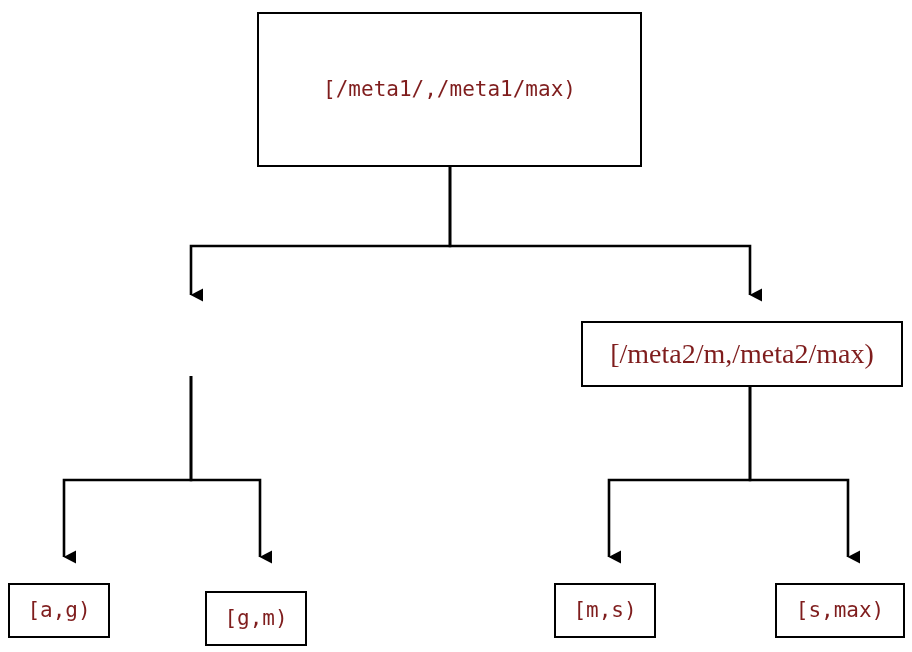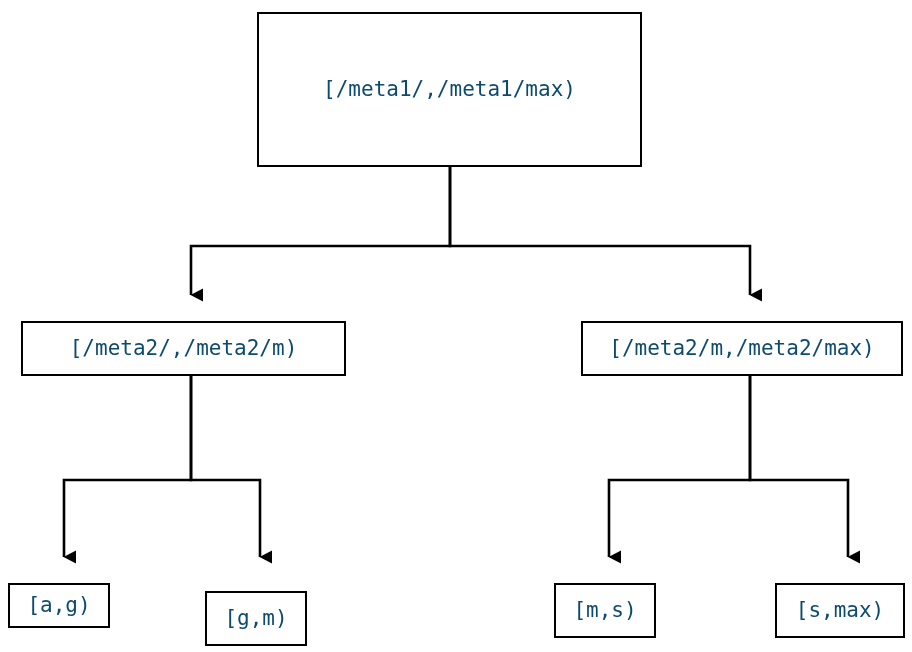--- a/index.html
+++ b/index.html
@@ -24,34 +24,34 @@
     pointer-events: none;
   }
   .node {
     position: absolute;
     box-sizing: border-box;
     border: 2px solid #000000;
     background: #ffffff;
     display: flex;
     align-items: center;
     justify-content: center;
-    color: #0c4a6e;
+    color: #7f1d1d;
     white-space: pre;
   }
   .node-label {
     display: block;
     line-height: 1;
     letter-spacing: 0px;
   }
 
   
   #node-root       { left: 257px; top: 12px;  width: 385px; height: 155px; font-size: 21px; }
   #node-mid-left   { left: 21px;  top: 321px; width: 325px; height: 55px;  font-size: 21px; }
-  #node-mid-right  { left: 581px; top: 321px; width: 322px; height: 55px;  font-size: 21px; }
-  #node-leaf-ag    { left: 8px;   top: 583px; width: 102px; height: 45px;  font-size: 21px; }
+  #node-mid-right  { left: 581px; top: 321px; width: 322px; height: 66px;  font-size: 28px; font-family: Liberation Serif, serif; }
+  #node-leaf-ag    { left: 8px;   top: 583px; width: 102px; height: 55px;  font-size: 21px; }
   #node-leaf-gm    { left: 205px; top: 583px; width: 102px; height: 55px;  font-size: 21px; margin-top: 8px; }
   #node-leaf-ms    { left: 554px; top: 583px; width: 102px; height: 55px;  font-size: 21px; }
   #node-leaf-smax  { left: 775px; top: 583px; width: 130px; height: 55px;  font-size: 21px; }
 </style>
 </head>
 <body>
 
 <div id="canvas">
 
   <svg class="edges" viewBox="0 0 912 652" width="912" height="652">
@@ -83,23 +83,20 @@
 
     <g>
       <path d="M 750 376 L 750 480 L 848 480 L 848 557" stroke="#000000" stroke-width="2.6" fill="none" marker-end="url(#arrow-down)"></path>
     </g>
   </svg>
 
   <div class="node" id="node-root">
     <span class="node-label">[/meta1/,/meta1/max)</span>
   </div>
 
-  <div class="node" id="node-mid-left">
-    <span class="node-label">[/meta2/,/meta2/m)</span>
-  </div>
 
   <div class="node" id="node-mid-right">
     <span class="node-label">[/meta2/m,/meta2/max)</span>
   </div>
 
   <div class="node" id="node-leaf-ag">
     <span class="node-label">[a,g)</span>
   </div>
 
   <div class="node" id="node-leaf-gm">

